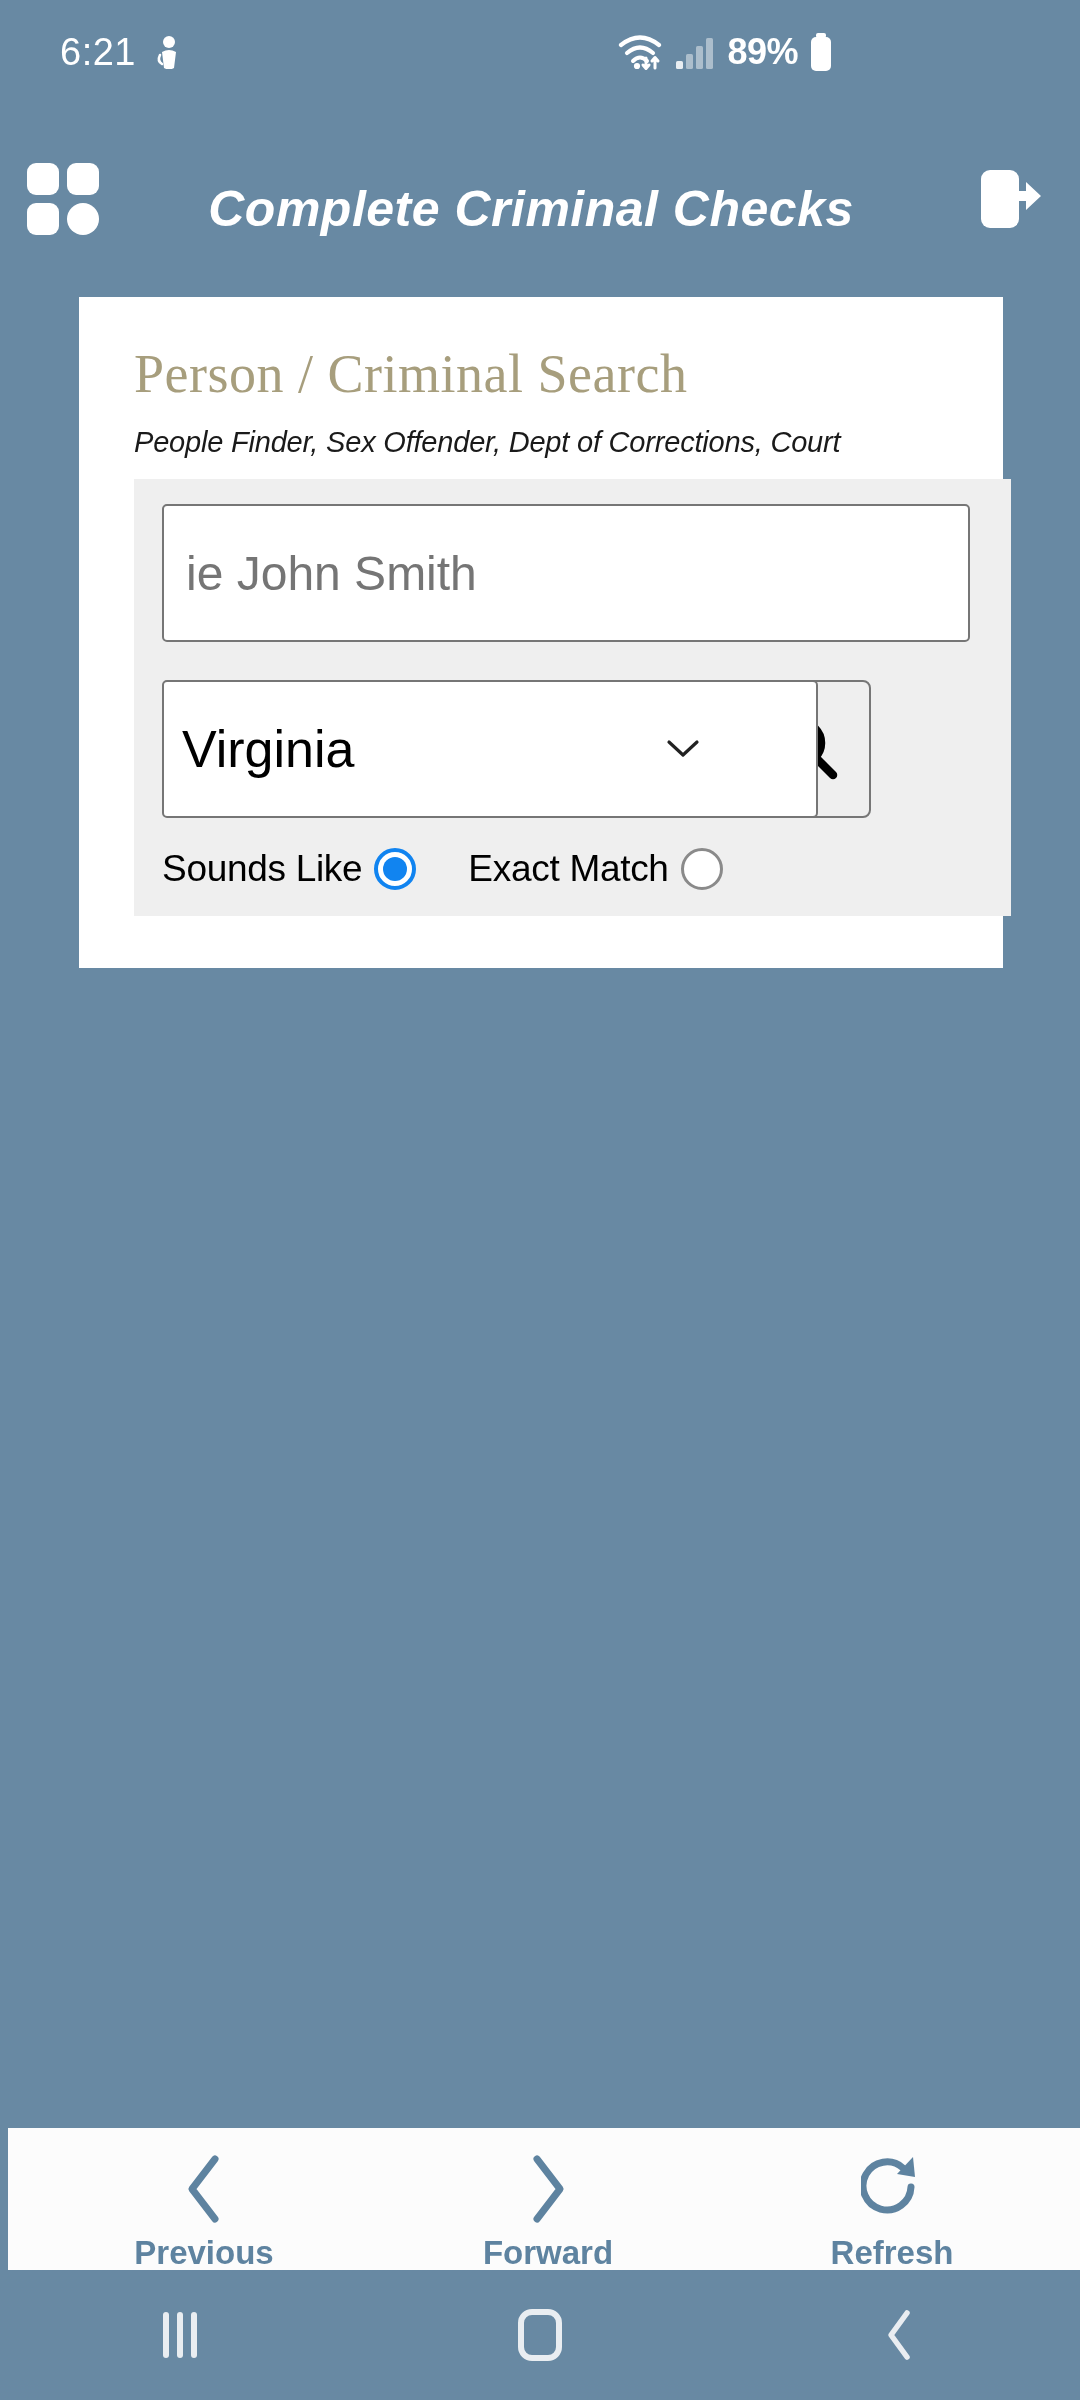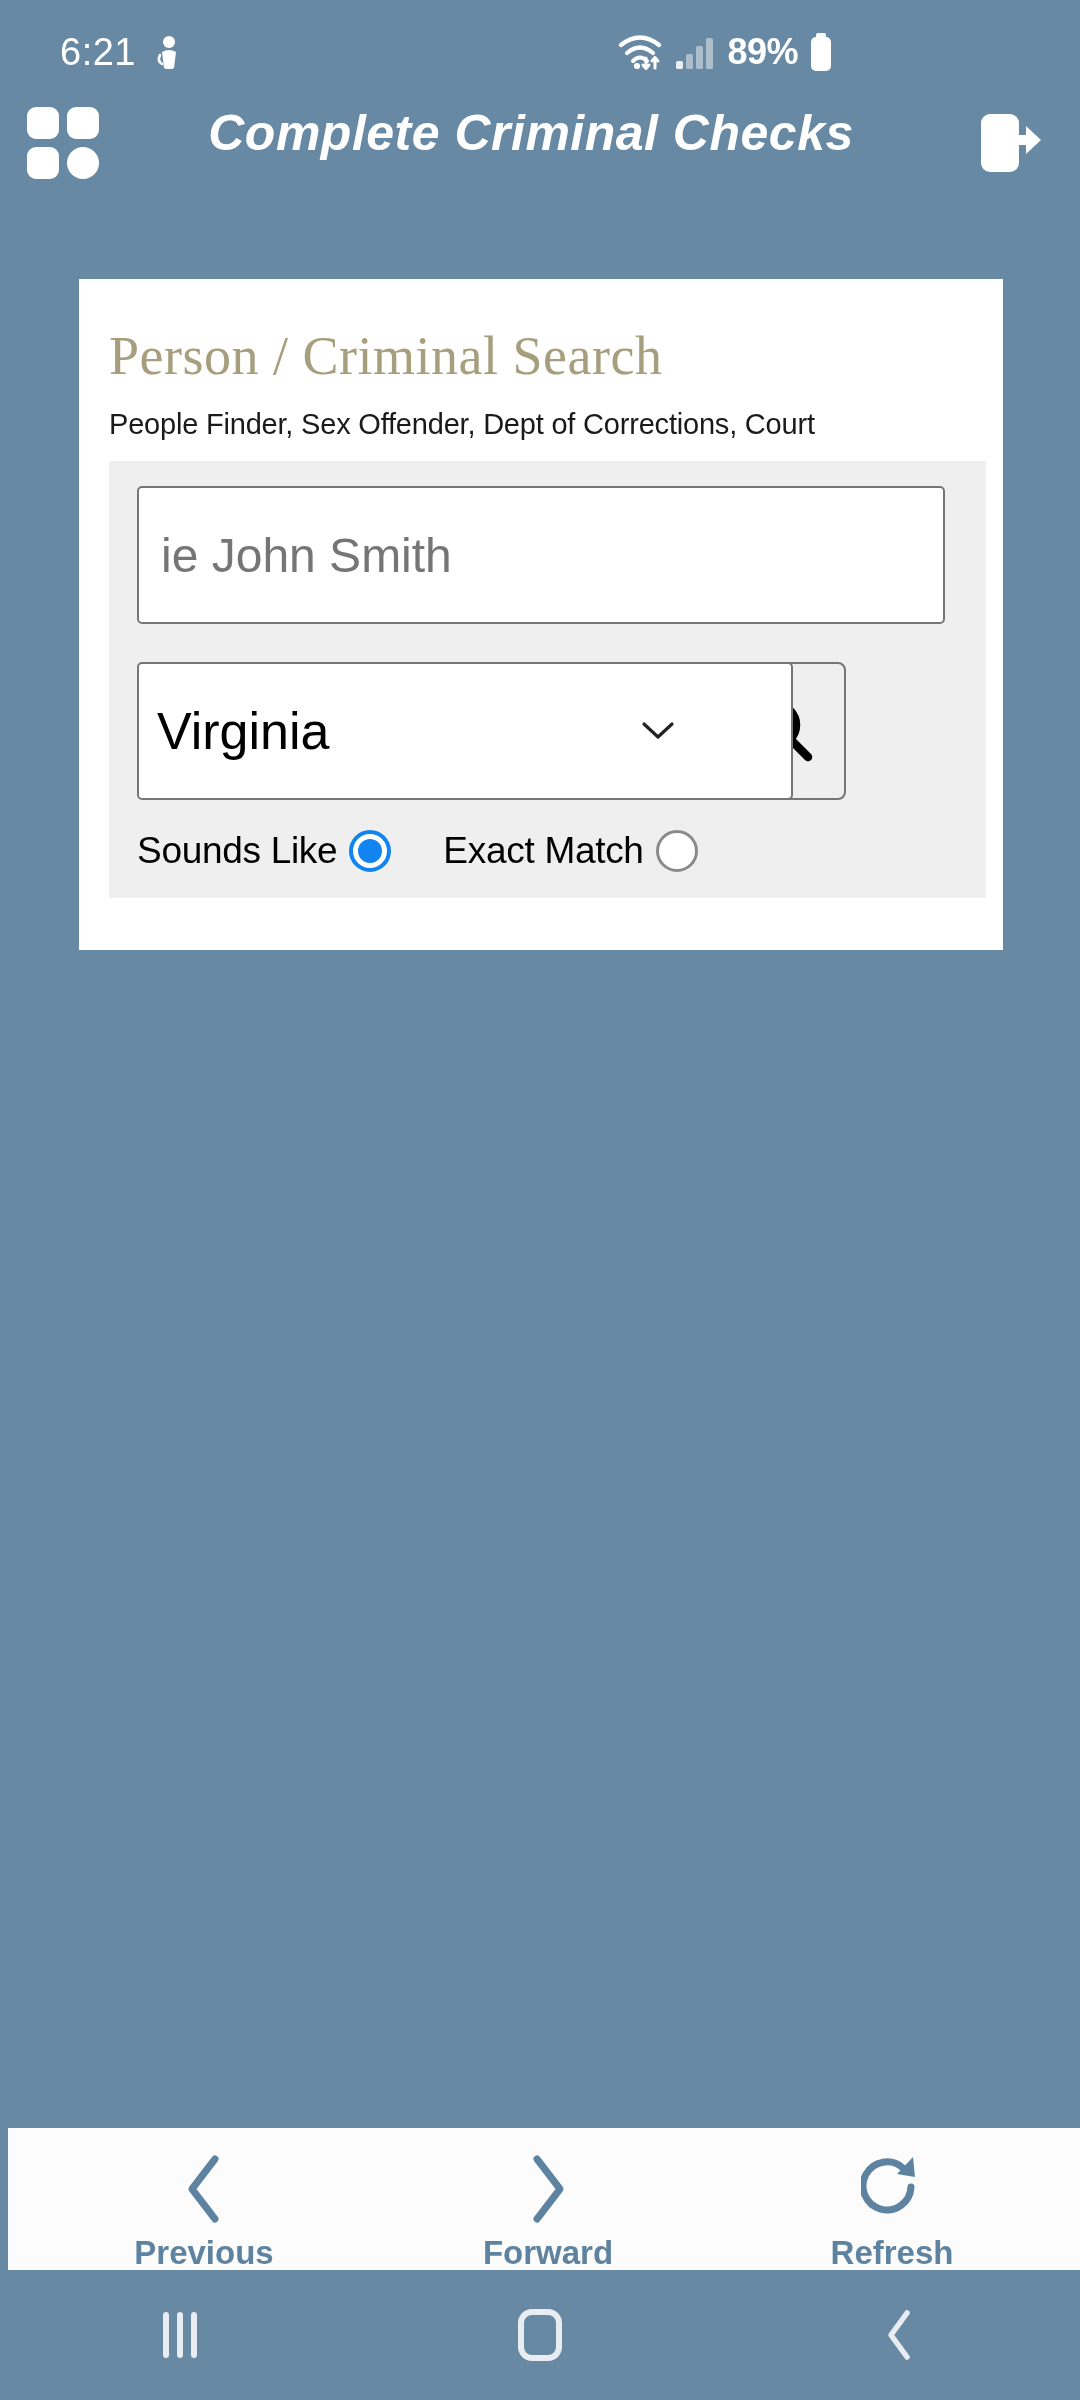--- a/index.html
+++ b/index.html
@@ -52,21 +52,21 @@
   }
   .icon-svg { display: block; }
 
   
   .app-header {
     position: absolute;
     top: 104px; left: 0;
     width: 1080px;
     height: 134px;
     display: flex;
-    align-items: flex-start;
+    align-items: flex-end;
     padding: 0 32px 0 24px;
   }
   .grid-icon {
     width: 78px;
     height: 78px;
     display: flex;
     flex-wrap: wrap;
     gap: 8px;
     align-content: center;
     justify-content: center;
@@ -97,39 +97,41 @@
     display: flex;
     align-items: center;
     justify-content: center;
     cursor: pointer;
   }
 
   
   .card {
     position: absolute;
     left: 79px;
-    top: 279px;
+    top: 297px;
     width: 924px;
     height: 671px;
     background: #ffffff;
+    padding-left: 25px;
   }
   .card-inner {
     padding: 48px 30px 0 30px;
   }
   .card-title {
     font-family: "Liberation Serif", serif;
     font-size: 54px;
     color: #a79e7d;
     font-weight: 400;
     line-height: 1.1;
     letter-spacing: 0.5px;
   }
   .card-subtitle {
     margin-top: 22px;
     font-size: 29px;
+    font-style: italic;
     color: #1a1a1a;
     font-weight: 400;
     letter-spacing: -0.2px;
   }
 
   
   .form-panel {
     margin-top: 20px;
     margin-left: 0;
     width: 877px;

